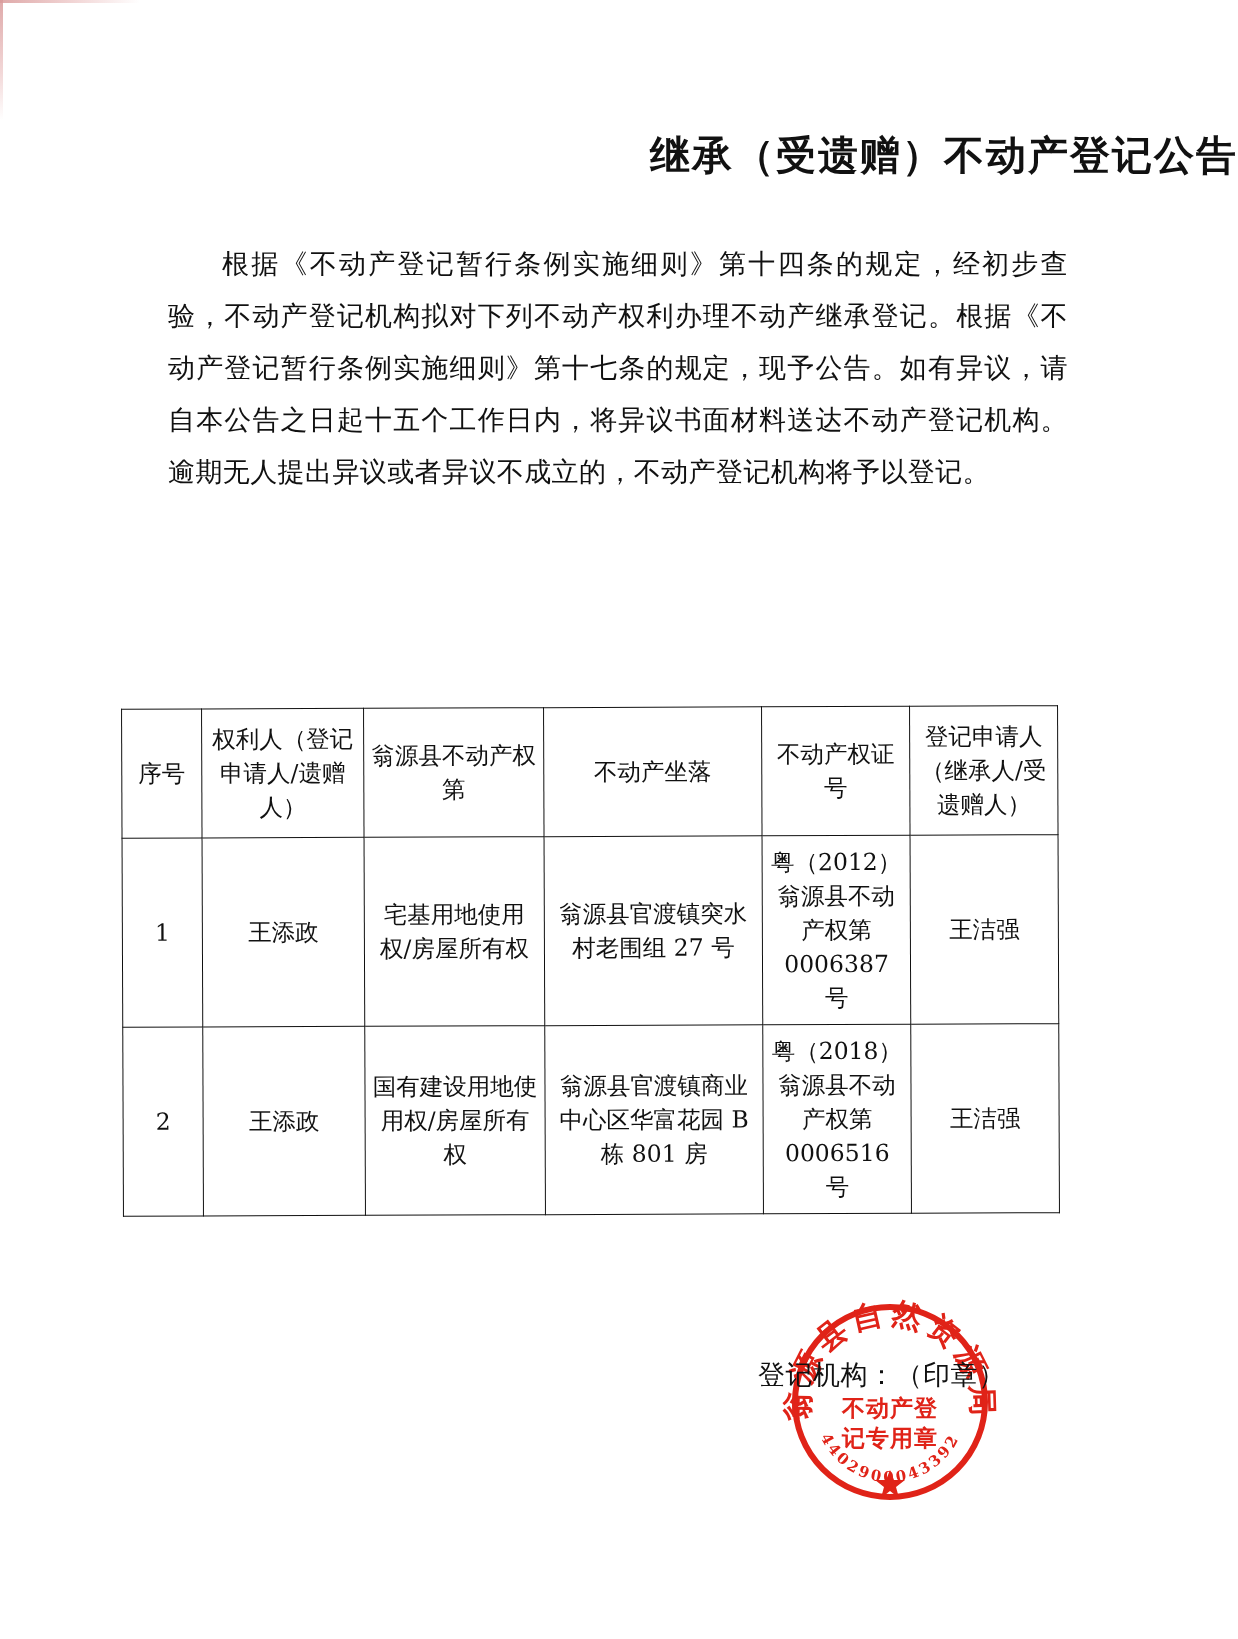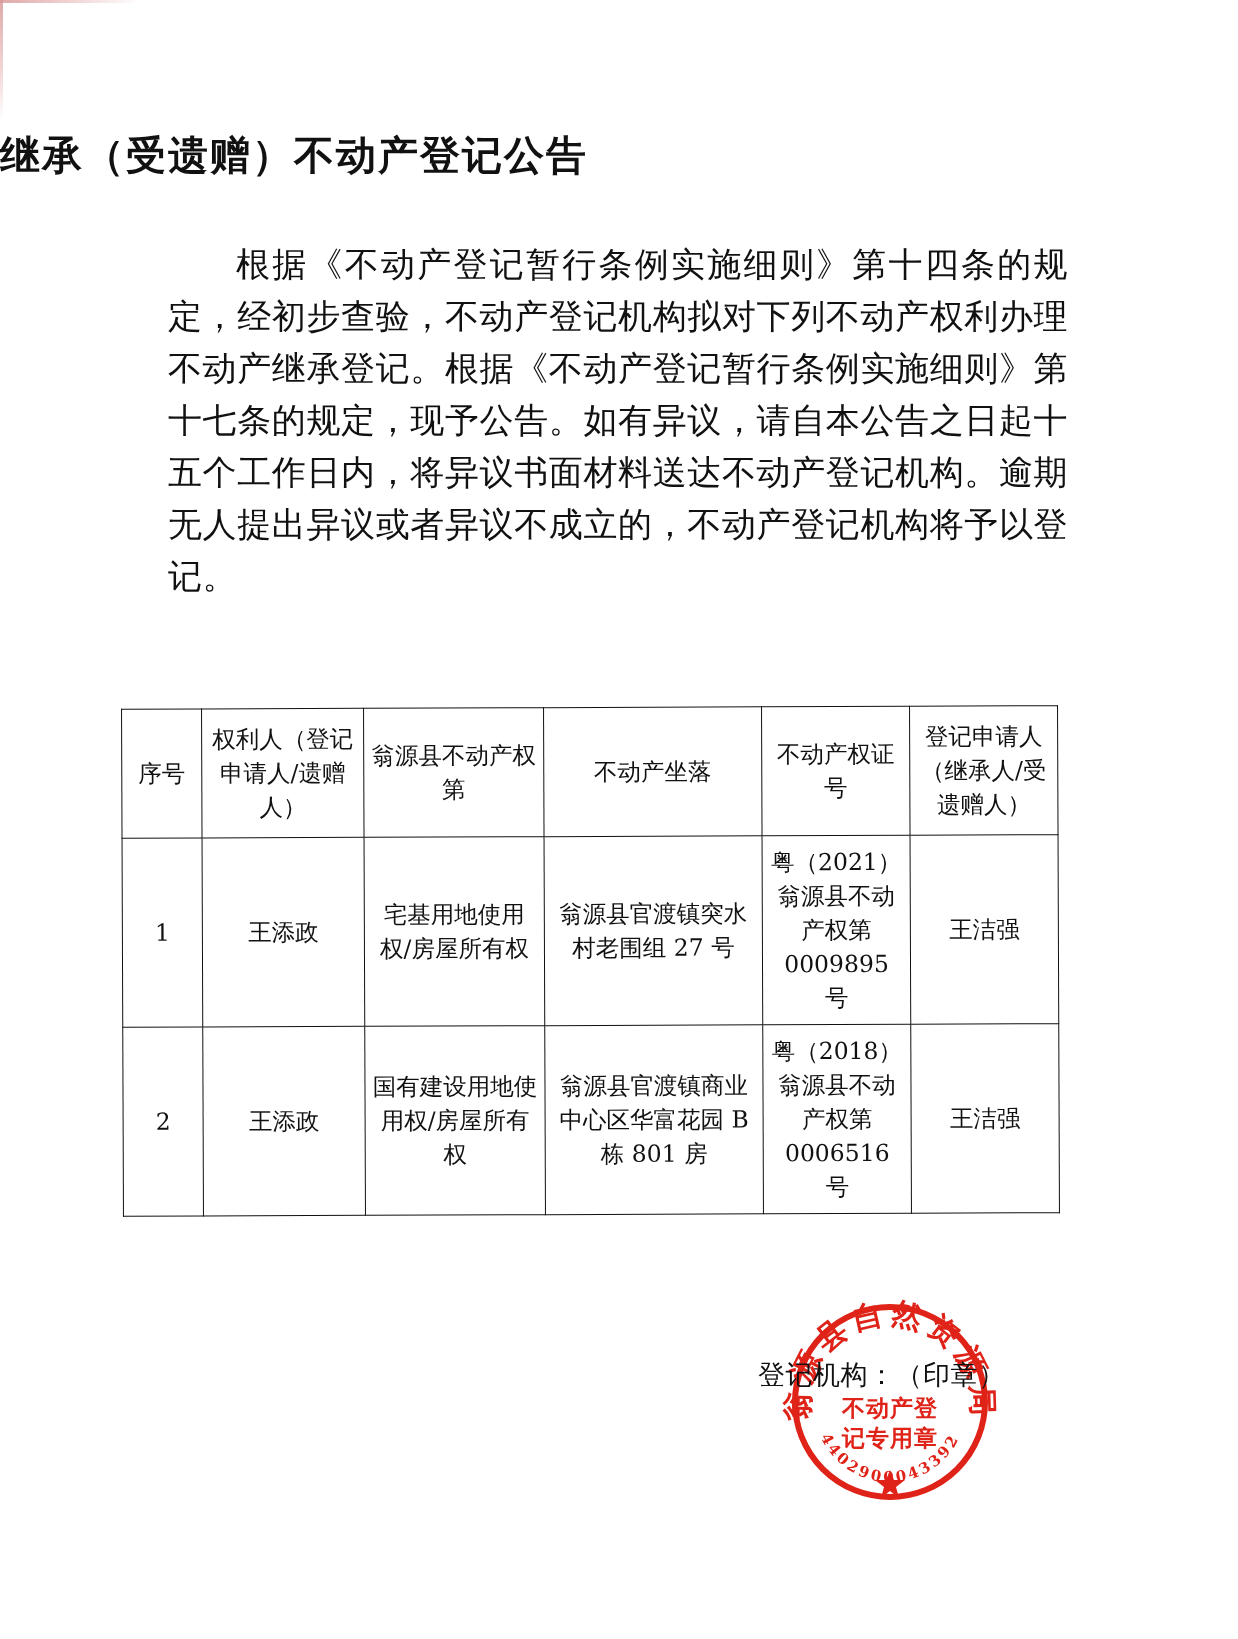--- a/index.html
+++ b/index.html
@@ -34,33 +34,33 @@
     width: 3px; height: 120px;
     background: linear-gradient(180deg, #d99a9a 0%, #f0d0d0 60%, #ffffff 100%);
     opacity: .85;
   }
 
   .doc-title {
     position: absolute;
     top: 128px;
     left: 0;
     width: 100%;
-    text-align: left;
+    text-align: right;
     font-size: 40px;
     letter-spacing: 2px;
     font-weight: 600;
     font-family: "DejaVu Serif", "Liberation Serif", serif;
   }
 
   .body-text {
     position: absolute;
     top: 238px;
     left: 168px;
     width: 900px;
-    font-size: 34px;
+    font-size: 27px;
     line-height: 52px;
     text-align: justify;
     letter-spacing: .4px;
   }
   .body-text p {
     margin: 0;
     text-indent: 2em;
   }
 
   
@@ -148,21 +148,21 @@
         <td>不动产权证号</td>
         <td>登记申请人（继承人/受遗赠人）</td>
       </tr>
     </thead>
     <tbody>
       <tr>
         <td>1</td>
         <td>王添政</td>
         <td>宅基用地使用权/房屋所有权</td>
         <td>翁源县官渡镇突水村老围组 27 号</td>
-        <td>粤（2021）翁源县不动产权第 0009895 号</td>
+        <td>粤（2012）翁源县不动产权第 0006387 号</td>
         <td>王洁强</td>
       </tr>
       <tr>
         <td>2</td>
         <td>王添政</td>
         <td>国有建设用地使用权/房屋所有权</td>
         <td>翁源县官渡镇商业中心区华富花园 B 栋 801 房</td>
         <td>粤（2018）翁源县不动产权第 0006516 号</td>
         <td>王洁强</td>
       </tr>

